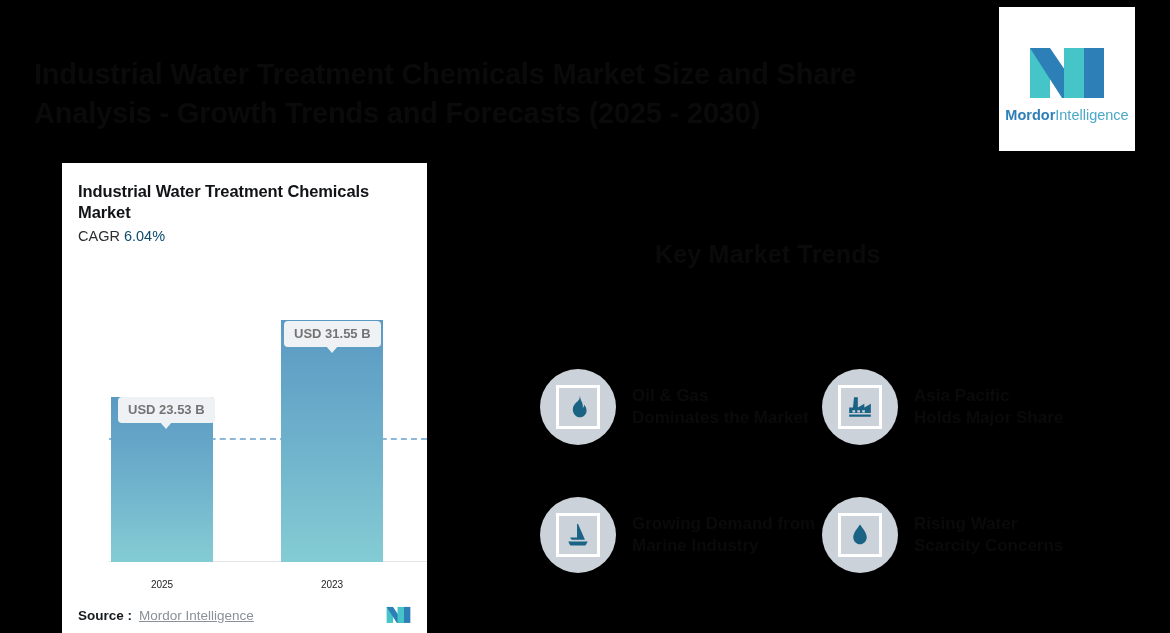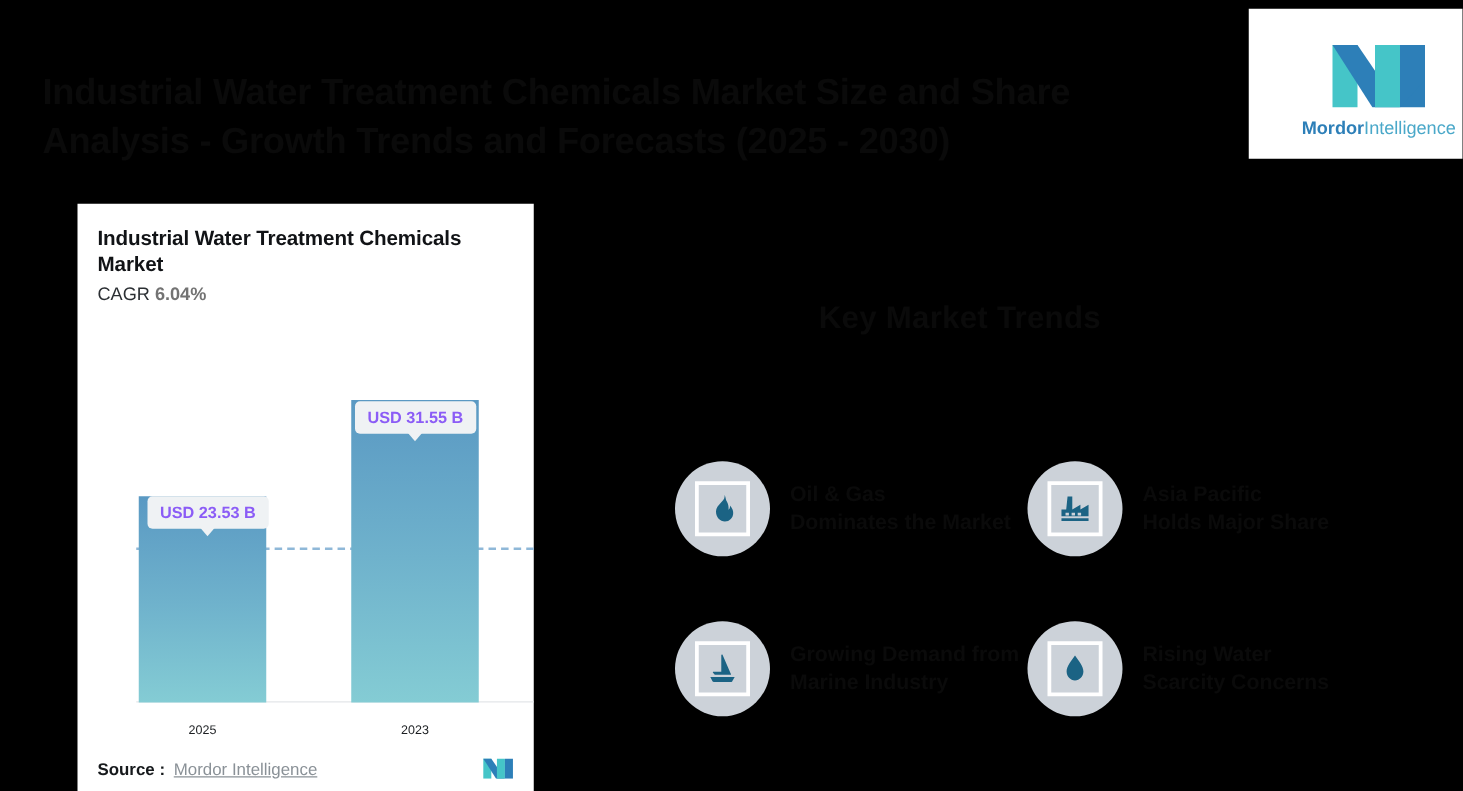--- a/index.html
+++ b/index.html
@@ -20,27 +20,26 @@
     font-weight:700;
     line-height:1.34;
     color:#0a0a0a;
     letter-spacing:-0.2px;
   }
 
   
   .logo-box{
     position:absolute;
     left:999px; top:7px;
-    width:136px; height:120px;
+    width:136px; height:144px;
     background:#ffffff;
     display:flex;
     flex-direction:column;
     align-items:center;
     justify-content:center;
-    padding-left:36px;
   }
   .logo-mark{ width:78px; height:62px; display:block; }
   .logo-word{
     margin-top:9px;
     font-size:14.5px;
     white-space:nowrap;
   }
   .logo-word .b{ color:#2d7fb8; font-weight:700; }
   .logo-word .l{ color:#4aa8c9; font-weight:400; }
 
@@ -63,21 +62,21 @@
   .card-sub{
     margin-top:7px;
     font-size:14px;
     color:#2b2f33;
   }
   .card-cagr{
     margin-top:4px;
     font-size:14.5px;
     color:#2b2f33;
   }
-  .card-cagr .val{ color:#737373; margin-left:4px;font-weight:bold; }
+  .card-cagr .val{ color:#0c4a6e; margin-left:4px; }
 
   
   .plot{
     position:absolute;
     left:0; top:112px;
     width:365px; height:315px;
   }
   .dash-line{
     position:absolute;
     left:47px; top:163px;
@@ -99,21 +98,21 @@
     background:#e3e6e9;
   }
 
   .callout{
     position:absolute;
     background:#eff2f4;
     border-radius:4px;
     padding:5px 10px 6px 10px;
     font-size:13px;
     font-weight:700;
-    color:#8b5cf6;
+    color:#737373;
     white-space:nowrap;
   }
   .callout::after{
     content:"";
     position:absolute;
     left:50%; bottom:-6px;
     margin-left:-6px;
     border-left:6px solid transparent;
     border-right:6px solid transparent;
     border-top:7px solid #eff2f4;

